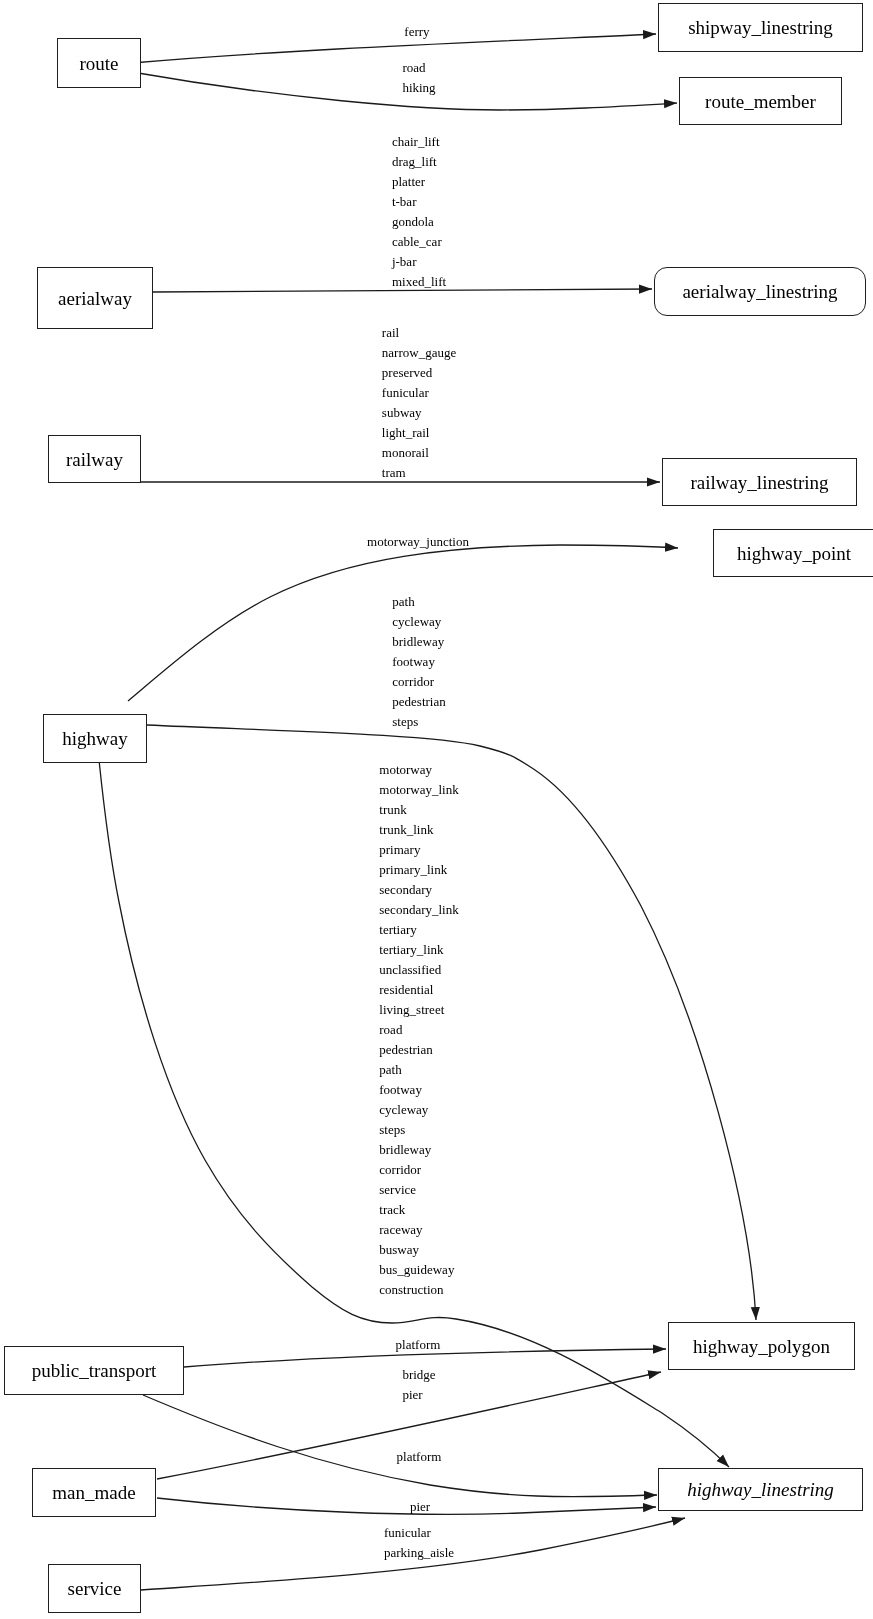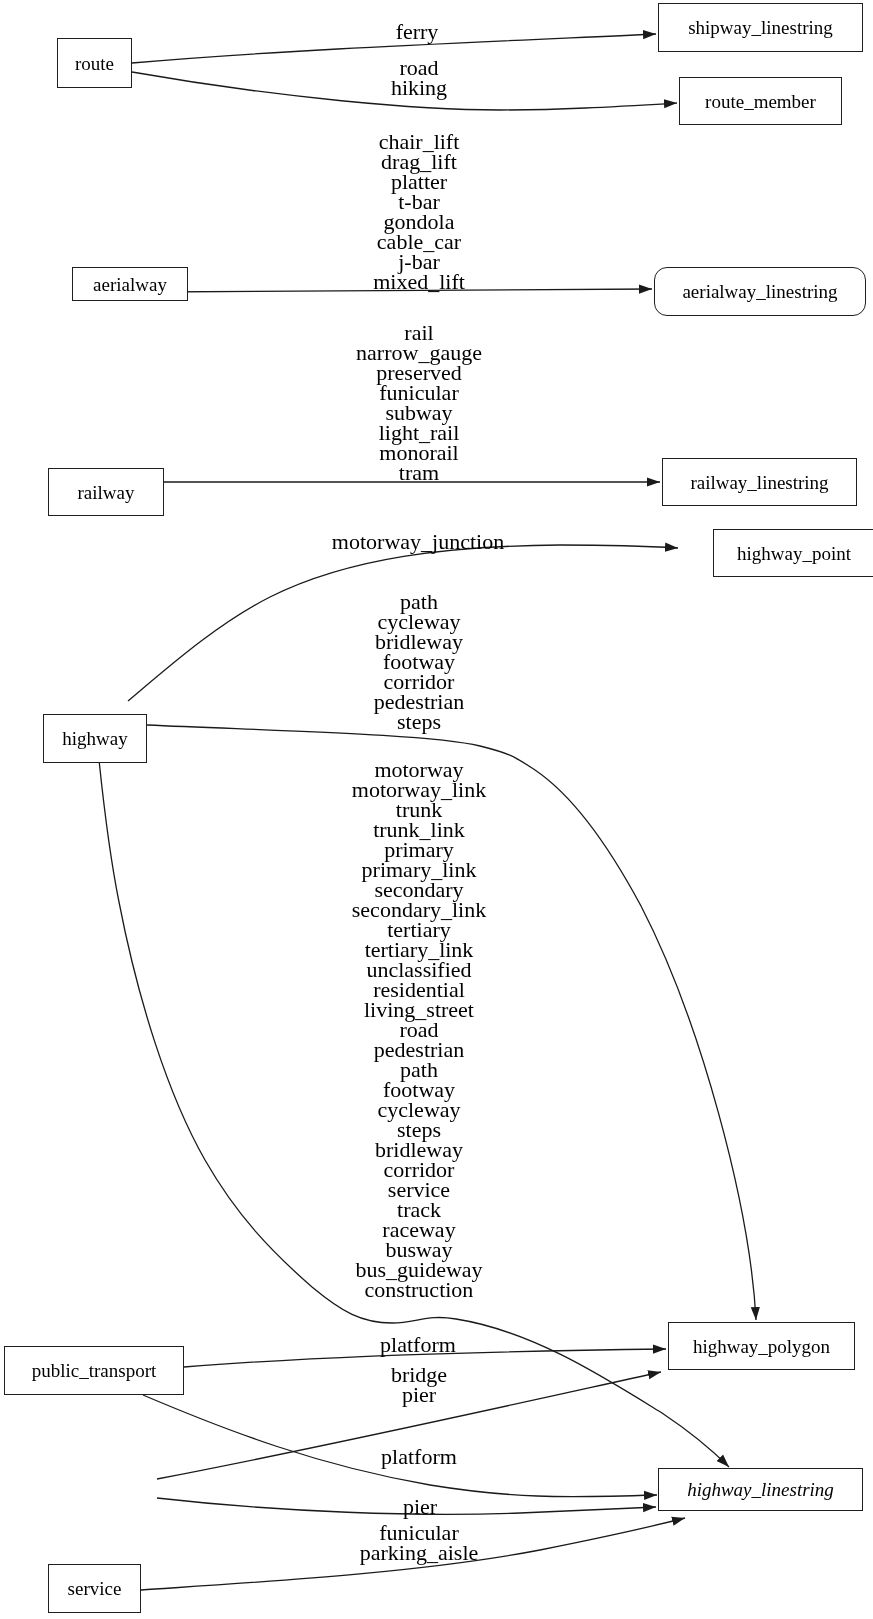--- a/index.html
+++ b/index.html
@@ -30,22 +30,21 @@
     display: flex;
     align-items: center;
     justify-content: center;
     font-size: 19px;
     line-height: 1;
     white-space: nowrap;
   }
   .elabel {
     position: absolute;
     transform: translateX(-50%);
-    text-align: center;
-    font-size: 22px;
+    font-size: 13px;
     line-height: 20px;
     white-space: pre-line;
   }
 </style>
 </head>
 <body>
 
 <div class="canvas">
 
   <svg class="edges-layer" width="873" height="1619" viewBox="0 0 873 1619">
@@ -61,31 +60,32 @@
     <path class="edge" d="M 128 701 C 165 670, 215 625, 270 597 C 350 557, 450 546, 560 545 C 610 545, 645 546, 678 548" marker-end="url(#arrow)"></path>
     <path class="edge" d="M 147 725 C 280 731, 430 734, 480 746 C 512 754, 515 757, 535 770 C 575 797, 612 852, 641 906 C 700 1020, 750 1205, 756 1320" marker-end="url(#arrow)"></path>
     <path class="edge" d="M 98 750 C 104 810, 111 862, 119 902 C 138 1000, 168 1095, 205 1160 C 237 1216, 272 1252, 312 1287 C 342 1312, 362 1323, 392 1323 C 417 1323, 427 1314, 456 1319 C 532 1331, 602 1376, 662 1413 C 692 1433, 712 1450, 729 1467" marker-end="url(#arrow)"></path>
     <path class="edge" d="M 184 1367 C 320 1356, 500 1351, 666 1349" marker-end="url(#arrow)"></path>
     <path class="edge" d="M 143 1395 C 230 1432, 320 1466, 430 1485 C 510 1498, 560 1498, 657 1495" marker-end="url(#arrow)"></path>
     <path class="edge" d="M 157 1479 C 330 1446, 520 1403, 661 1372" marker-end="url(#arrow)"></path>
     <path class="edge" d="M 157 1498 C 280 1512, 420 1517, 520 1513 C 570 1511, 610 1509, 656 1507" marker-end="url(#arrow)"></path>
     <path class="edge" d="M 141 1590 C 260 1582, 420 1573, 540 1550 C 600 1538, 650 1527, 685 1518" marker-end="url(#arrow)"></path>
   </svg>
 
-  <div class="node" style="left:57px; top:38px; width:75px; height:50px;">route</div>
+  <div class="node" style="left:57px; top:38px; width:84px; height:50px;">route</div>
   <div class="node" style="left:679px; top:77px; width:163px; height:48px;">route_member</div>
   <div class="node" style="left:658px; top:3px; width:205px; height:49px;">shipway_linestring</div>
-  <div class="node" style="left:37px; top:267px; width:116px; height:34px;margin-left:35px;">aerialway</div>
+  <div class="node" style="left:37px; top:267px; width:116px; height:62px;">aerialway</div>
   <div class="node" style="left:654px; top:267px; width:212px; height:49px;border-radius:13px;">aerialway_linestring</div>
-  <div class="node" style="left:48px; top:468px; width:116px; height:48px;">railway</div>
+  <div class="node" style="left:48px; top:435px; width:93px; height:48px;">railway</div>
   <div class="node" style="left:662px; top:458px; width:195px; height:48px;">railway_linestring</div>
   <div class="node" style="left:680px; top:529px; width:162px; height:48px;margin-left:33px;">highway_point</div>
   <div class="node" style="left:43px; top:701px; width:104px; height:49px;margin-top:13px;">highway</div>
   <div class="node" style="left:668px; top:1322px; width:187px; height:48px;">highway_polygon</div>
   <div class="node" style="left:4px; top:1346px; width:180px; height:49px;">public_transport</div>
+  <div class="node" style="left:32px; top:1468px; width:124px; height:49px;">man_made</div>
   <div class="node" style="left:658px; top:1468px; width:205px; height:43px;font-style:italic;">highway_linestring</div>
   <div class="node" style="left:48px; top:1564px; width:93px; height:49px;">service</div>
 
   <div class="elabel" style="left:417px; top:22px;">ferry</div>
   <div class="elabel" style="left:419px; top:58px;">road
 hiking</div>
   <div class="elabel" style="left:419px; top:132px;">chair_lift
 drag_lift
 platter
 t-bar

